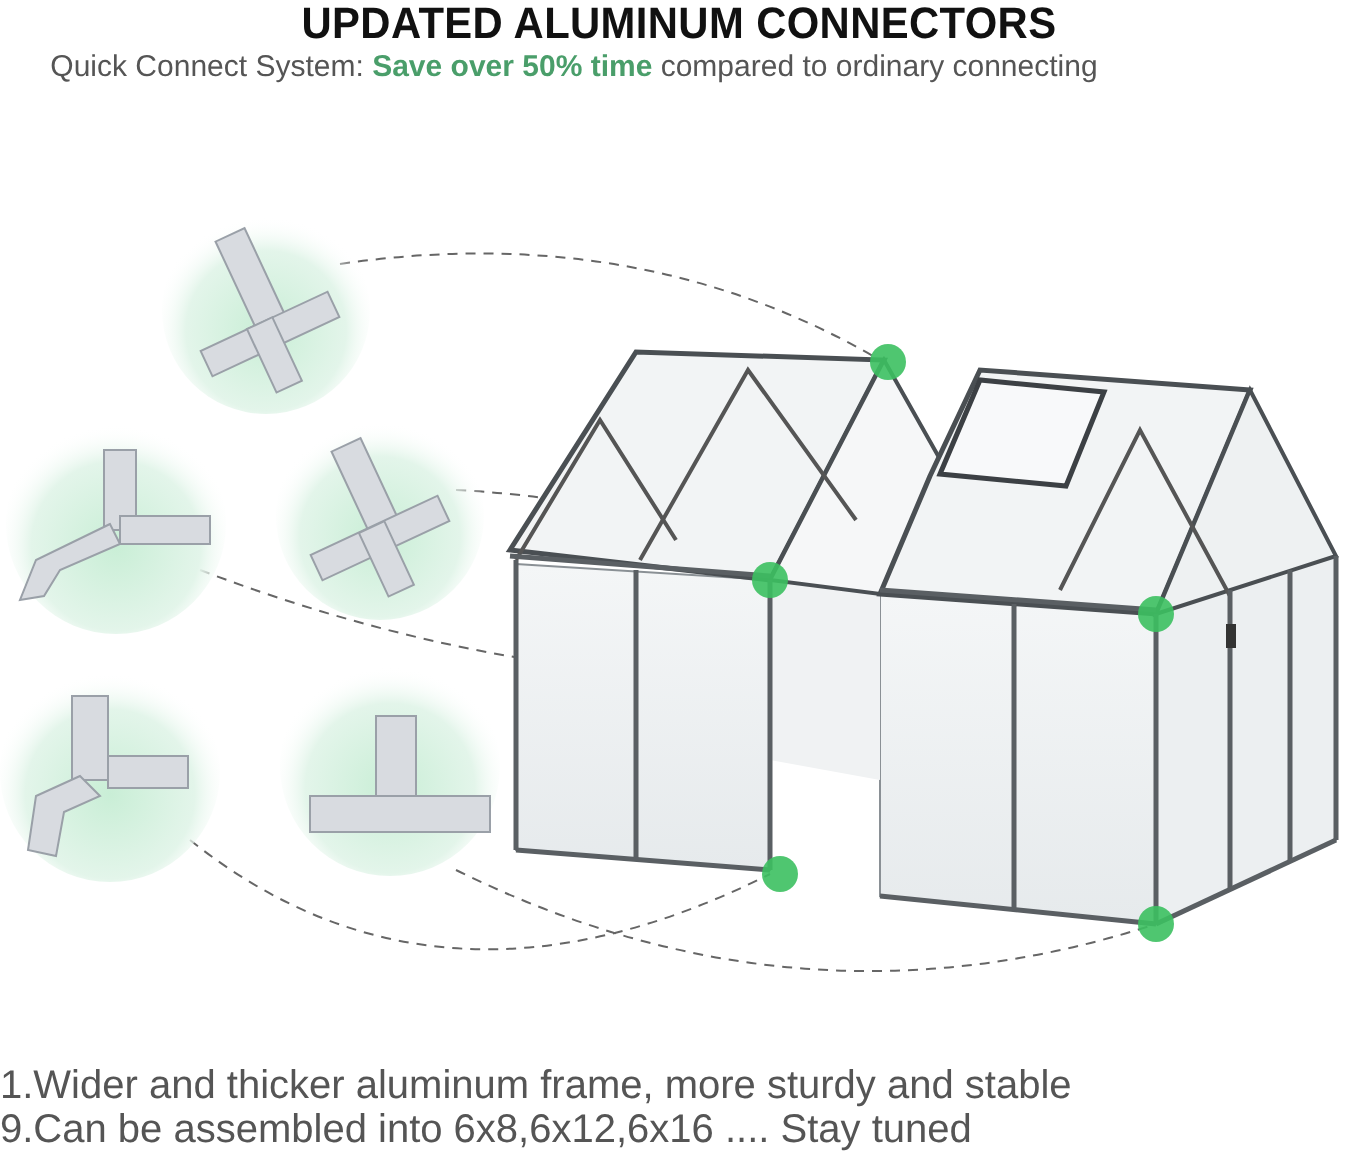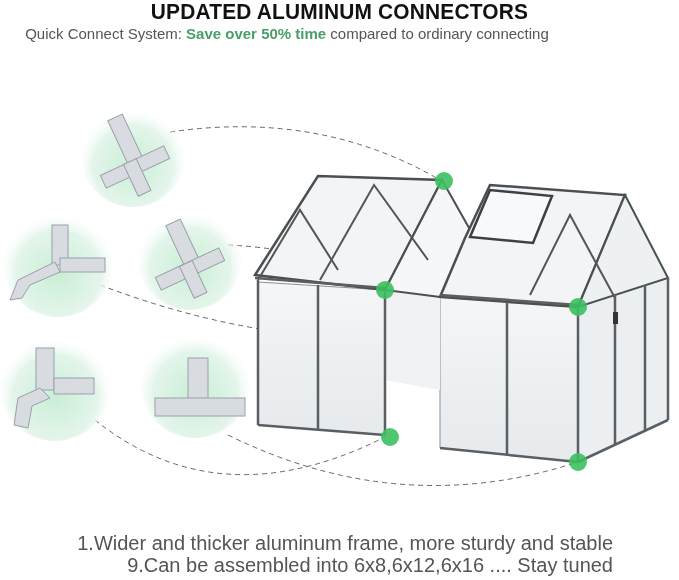--- a/index.html
+++ b/index.html
@@ -1,21 +1,21 @@
 <!DOCTYPE html>
 <html><head>
 <meta charset="utf-8">
 <style>
   html, body { margin:0; padding:0; background:#ffffff; }
   body { width:679px; height:580px; position:relative; overflow:hidden; font-family:"Liberation Sans", sans-serif; }
   .title { position:absolute; top:0; left:0; width:679px; text-align:center; font-weight:bold; font-size:22px; color:#111; letter-spacing:0.2px; line-height:24px; font-family:"Liberation Sans", sans-serif; transform:scaleX(0.95); }
   .subtitle { position:absolute; top:25px; left:0; width:574px; text-align:center; font-size:15px; color:#555; line-height:18px; }
   .subtitle .hl { color:#4a9e6a; font-weight:bold; }
   .scene { position:absolute; left:0; top:0; width:679px; height:580px; }
-  .bottom { position:absolute; left:16px; width:597px; text-align:right; font-size:20px; color:#555; line-height:22px; }
+  .bottom { position:absolute; left:0; width:597px; text-align:left; font-size:20px; color:#555; line-height:22px; }
   .b1 { top:532px; }
   .b2 { top:554px; }
 </style>
 </head>
 <body>
 
 <div class="title">UPDATED ALUMINUM CONNECTORS</div>
 <div class="subtitle"><span>Quick Connect System: </span><span class="hl">Save over 50% time</span><span> compared to ordinary connecting</span></div>
 
 <svg class="scene" viewBox="0 0 679 580" xmlns="http://www.w3.org/2000/svg">

